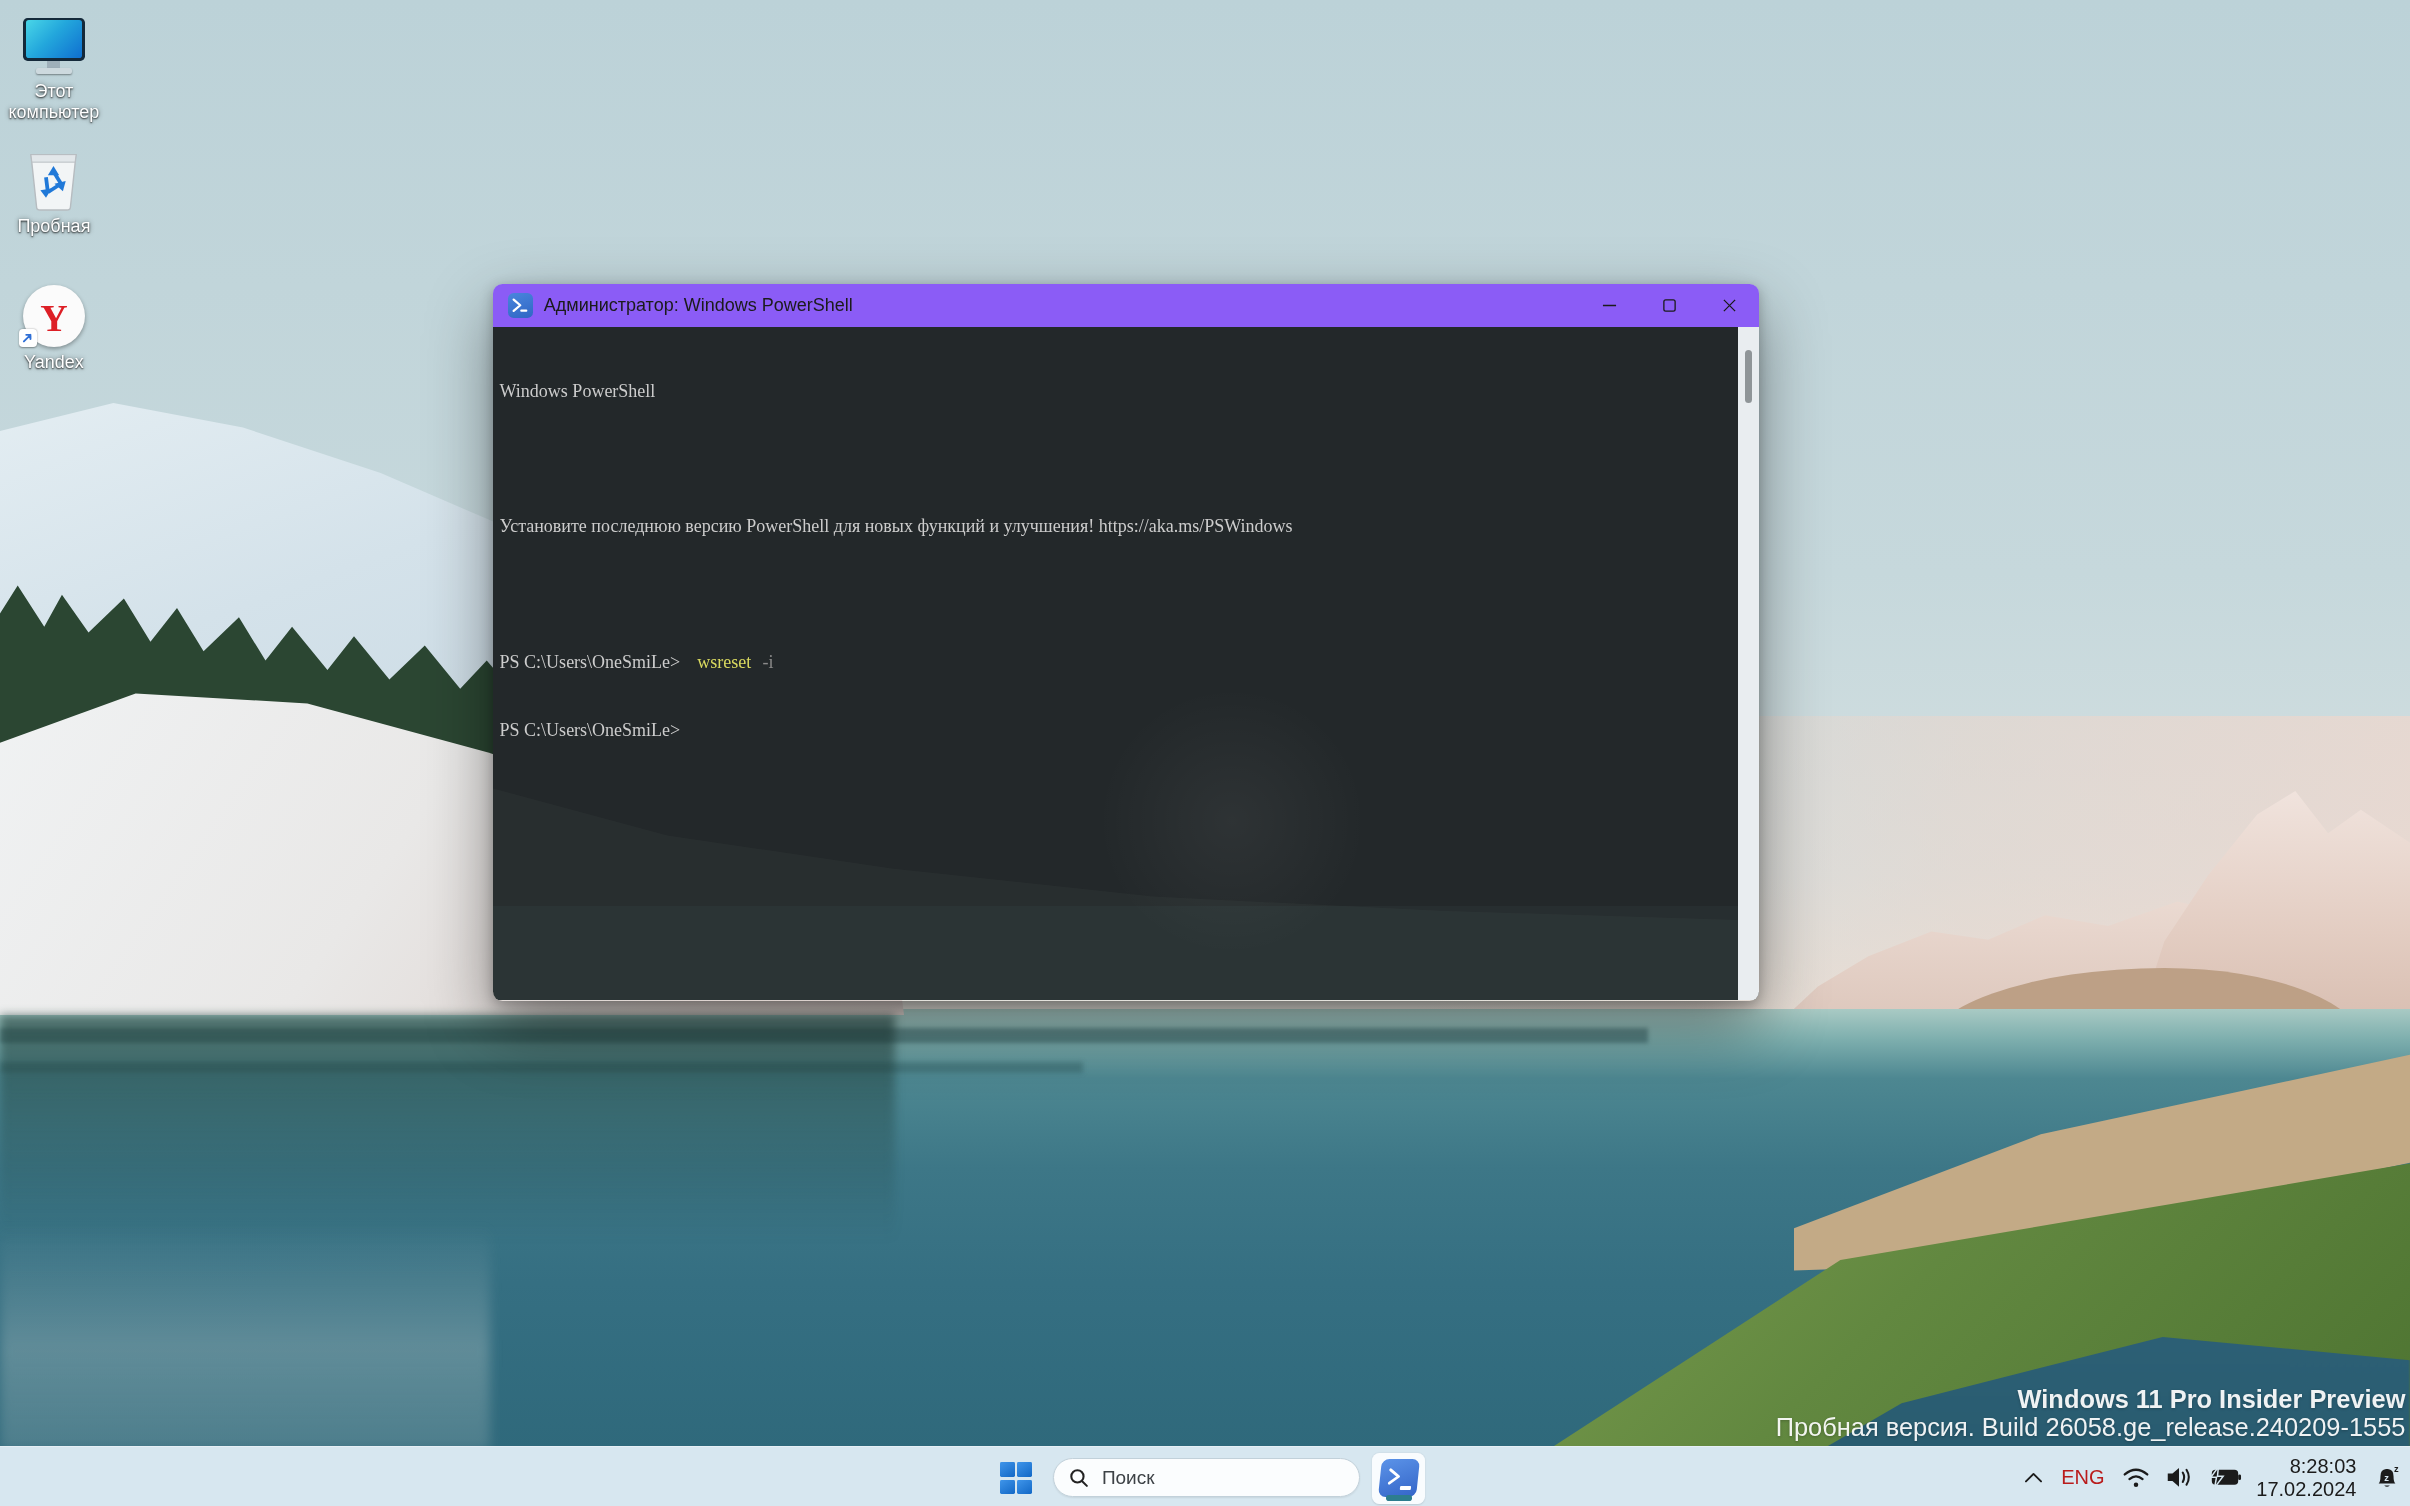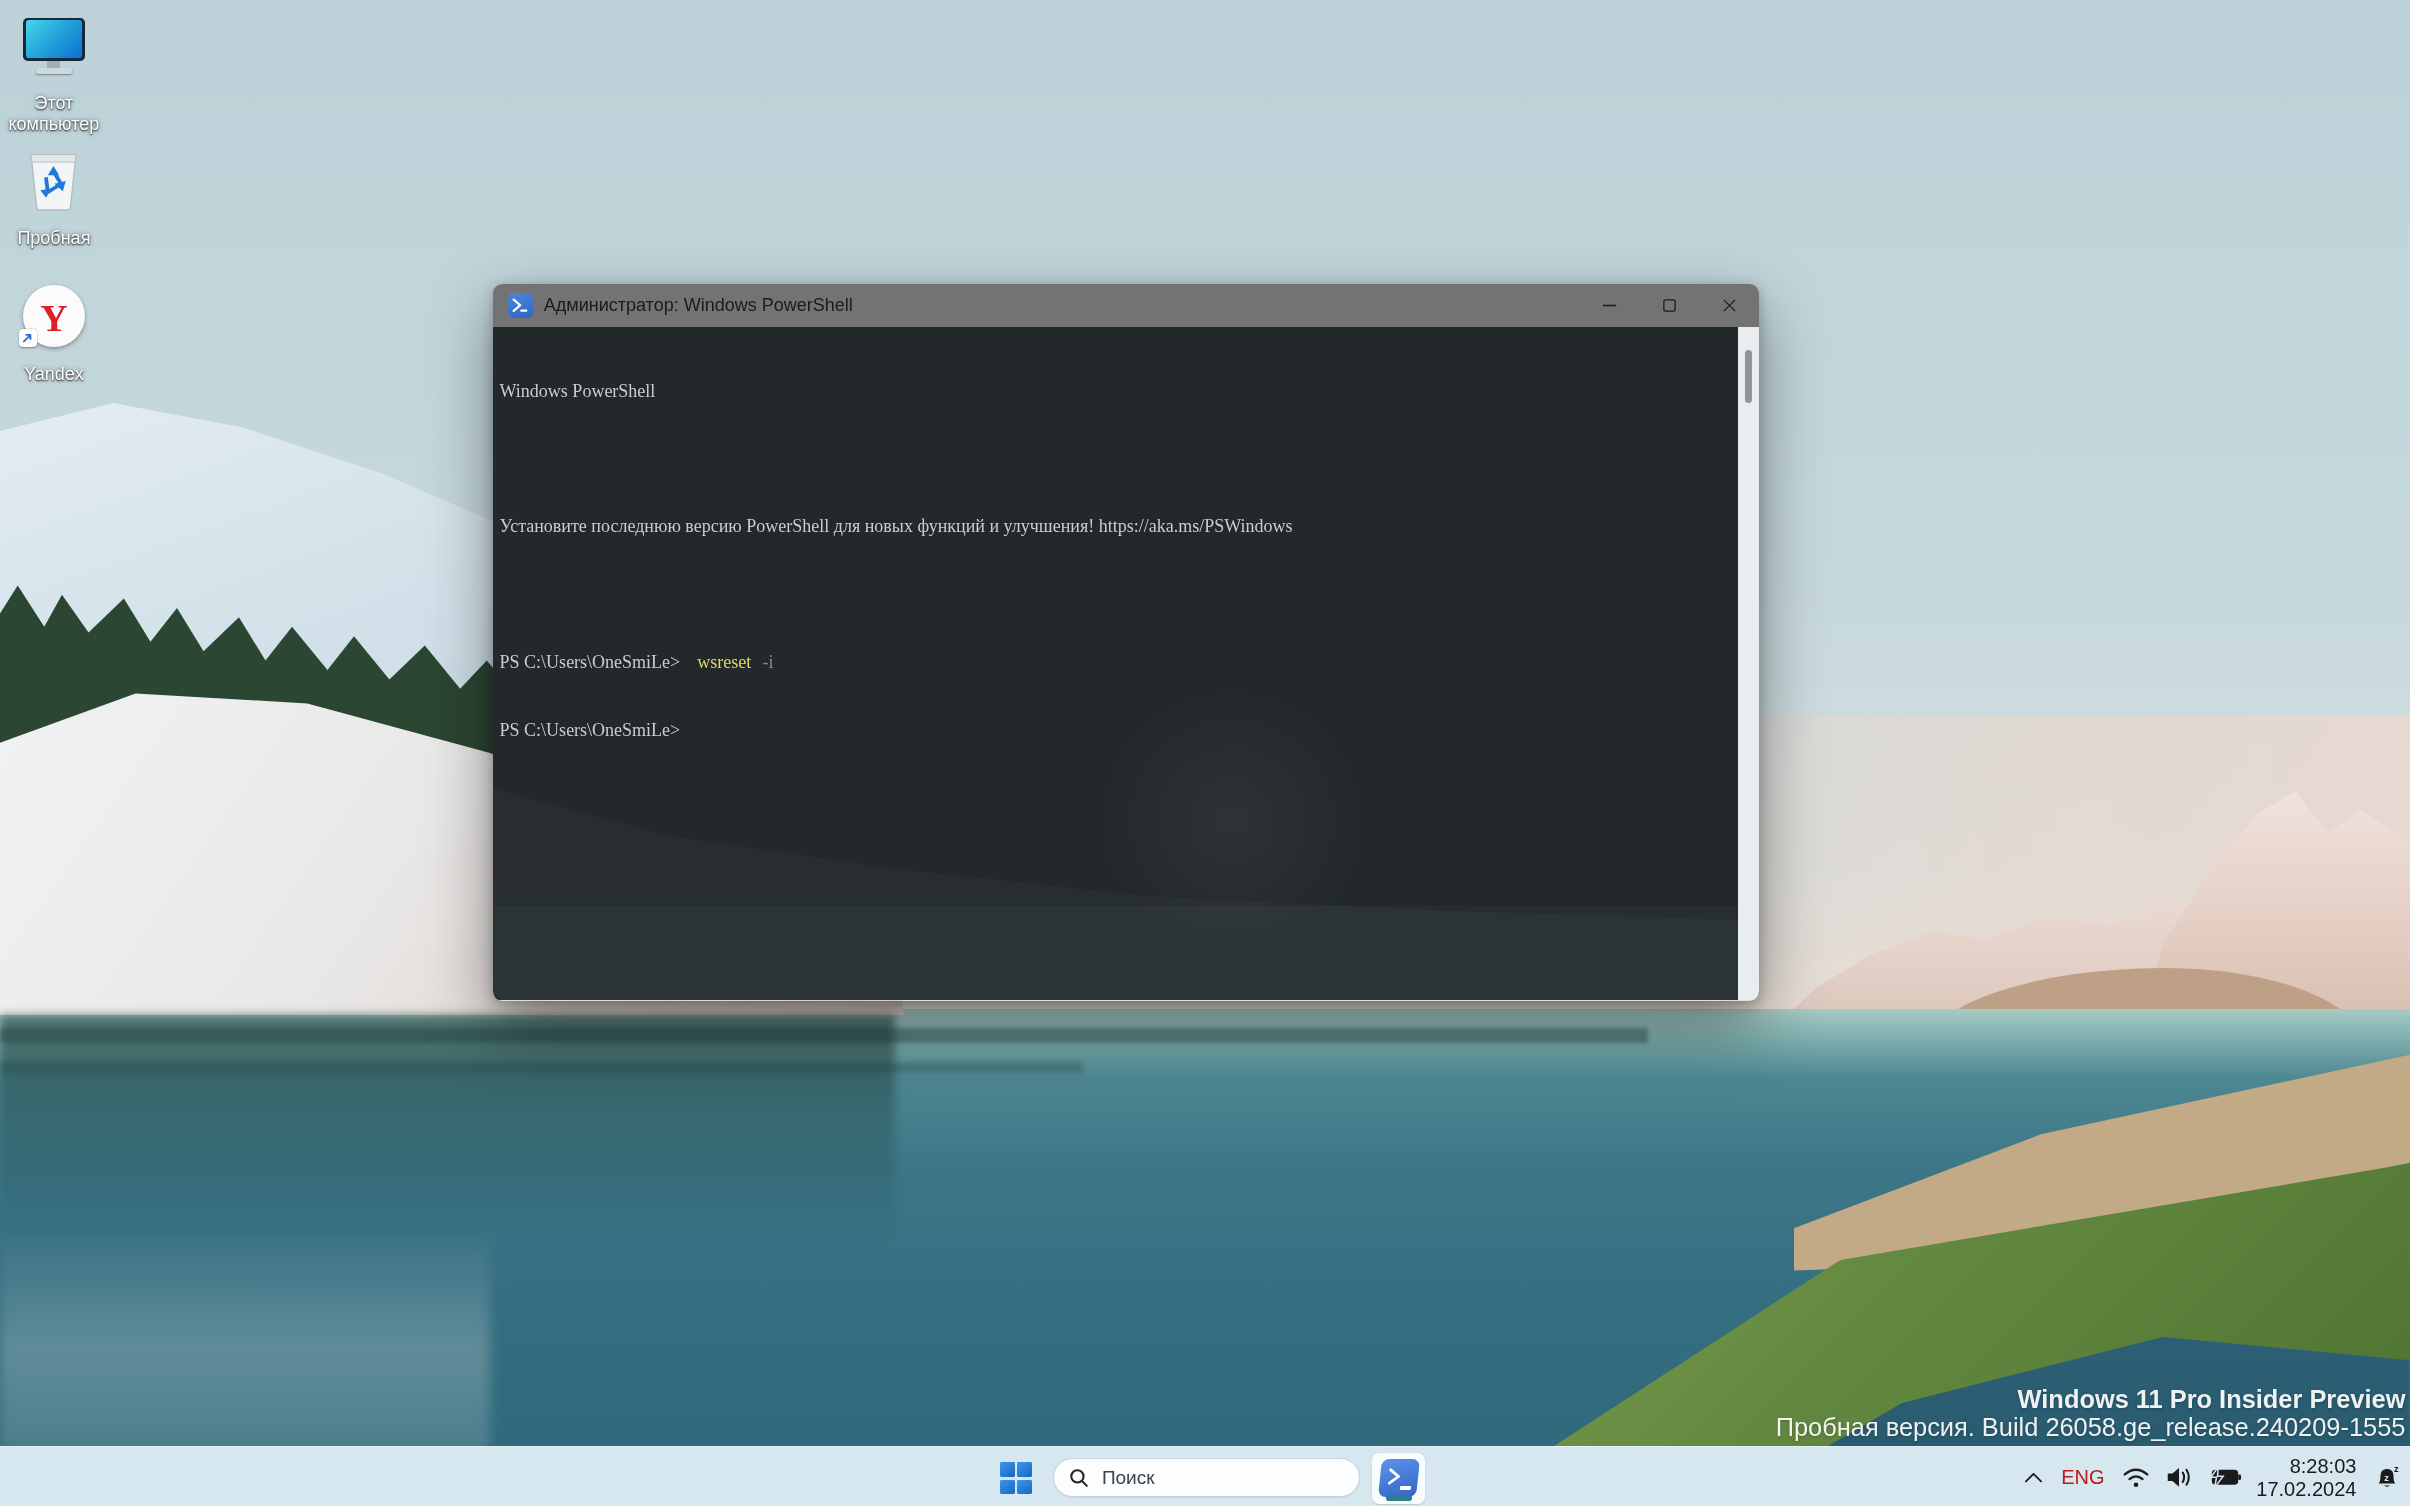--- a/index.html
+++ b/index.html
@@ -43,41 +43,41 @@
     background:linear-gradient(180deg,#cdb493 0%,#c0a580 60%,#b49а76 100%); background-color:#c3aa86;
     clip-path:polygon(0 78%,40% 38%,100% 4%,100% 50%,22% 94%,0 96%); }
   .green-field { position:absolute; left:1460px; top:1149px; width:951px; height:358px;
     background:linear-gradient(135deg,#7fa050 0%,#628840 45%,#4c7230 100%);
     clip-path:polygon(40% 31%,100% 4%,100% 100%,0 100%); }
   .water-inlet { position:absolute; left:1723px; top:1328px; width:687px; height:179px;
     background:linear-gradient(180deg,#2d6076 0%,#275a6d 100%);
     clip-path:polygon(64% 5%,100% 18%,100% 100%,0 100%,26% 42%); filter:blur(0.9px); }
 
   
-  .desk-item { position:absolute; width:104px; display:flex; flex-direction:column; align-items:center; gap:17px; cursor:default; }
+  .desk-item { position:absolute; width:104px; display:flex; flex-direction:column; align-items:center; gap:5px; cursor:default; }
   .desk-icon-slot { height:68px; display:flex; align-items:flex-end; justify-content:center; }
   .desk-label { color:#fff; font-size:18px; line-height:21px; text-align:center;
     text-shadow:0 0.9px 1.9px rgba(0,0,0,.85), 0 0 5.6px rgba(0,0,0,.45); }
   .pc-icon { position:relative; width:62px; height:58px; }
   .pc-screen { width:62px; height:43px; border-radius:4.7px; background:#14293a; padding:2.8px; }
   .pc-screen-inner { width:100%; height:100%; border-radius:2.8px; background:linear-gradient(135deg,#49d6e8 0%,#23a7dc 45%,#0f6fd0 100%); }
   .pc-neck { width:13px; height:7.5px; background:#9fb0ba; margin:0 auto; }
   .pc-base { width:36px; height:5.6px; background:#cdd9de; border-radius:1.9px; margin:0 auto; box-shadow:0 0.9px 1.9px rgba(0,0,0,.4); }
   .bin-icon { width:53px; height:62px; }
   .yandex-icon { position:relative; width:62px; height:62px; }
   .yandex-circle { width:62px; height:62px; border-radius:50%; background:#fbfbfb; box-shadow:0 1.9px 4.7px rgba(0,0,0,.35);
     display:flex; align-items:center; justify-content:center; }
   .yandex-letter { color:#dd1f26; font-size:38px; font-weight:bold; font-family:"Liberation Serif", serif; transform:translateY(1.9px); }
   .shortcut-badge { position:absolute; left:-3.8px; bottom:0; width:18px; height:18px; background:#fff; border-radius:3.8px;
     box-shadow:0 0.9px 1.9px rgba(0,0,0,.4); display:flex; align-items:center; justify-content:center; }
 
   
   .ps-window { position:absolute; left:493px; top:284px; width:1266px; height:717px; border-radius:9.4px;
     overflow:hidden; box-shadow:0 26px 66px rgba(0,0,0,.42), 0 3.8px 13px rgba(0,0,0,.25); }
-  .title-bar { height:43px; background:#737373; display:flex; align-items:center; position:relative; }
+  .title-bar { height:43px; background:#8b5cf6; display:flex; align-items:center; position:relative; }
   .title-icon { width:24.5px; height:24.5px; margin-left:15px; border-radius:5.6px;
     background:linear-gradient(160deg,#4a86dd 0%,#2f66c4 100%); position:relative; flex:0 0 auto; }
   .title-text { margin-left:11.3px; font-size:18px; color:#1b1b1b; }
   .win-controls { position:absolute; right:0; top:0; height:43px; display:flex; }
   .win-btn { width:60px; height:43px; display:flex; align-items:center; justify-content:center; }
   .console { position:relative; width:100%; height:673px; background:#23282a; }
   .ghost-glow { position:absolute; left:593px; top:348px; width:292px; height:292px; border-radius:50%;
     background:radial-gradient(circle, rgba(255,255,255,.05) 0%, rgba(255,255,255,0) 65%); }
   .ghost-hill { position:absolute; left:0; bottom:0; width:1246px; height:235px;
     background:rgba(205,215,208,.035);

